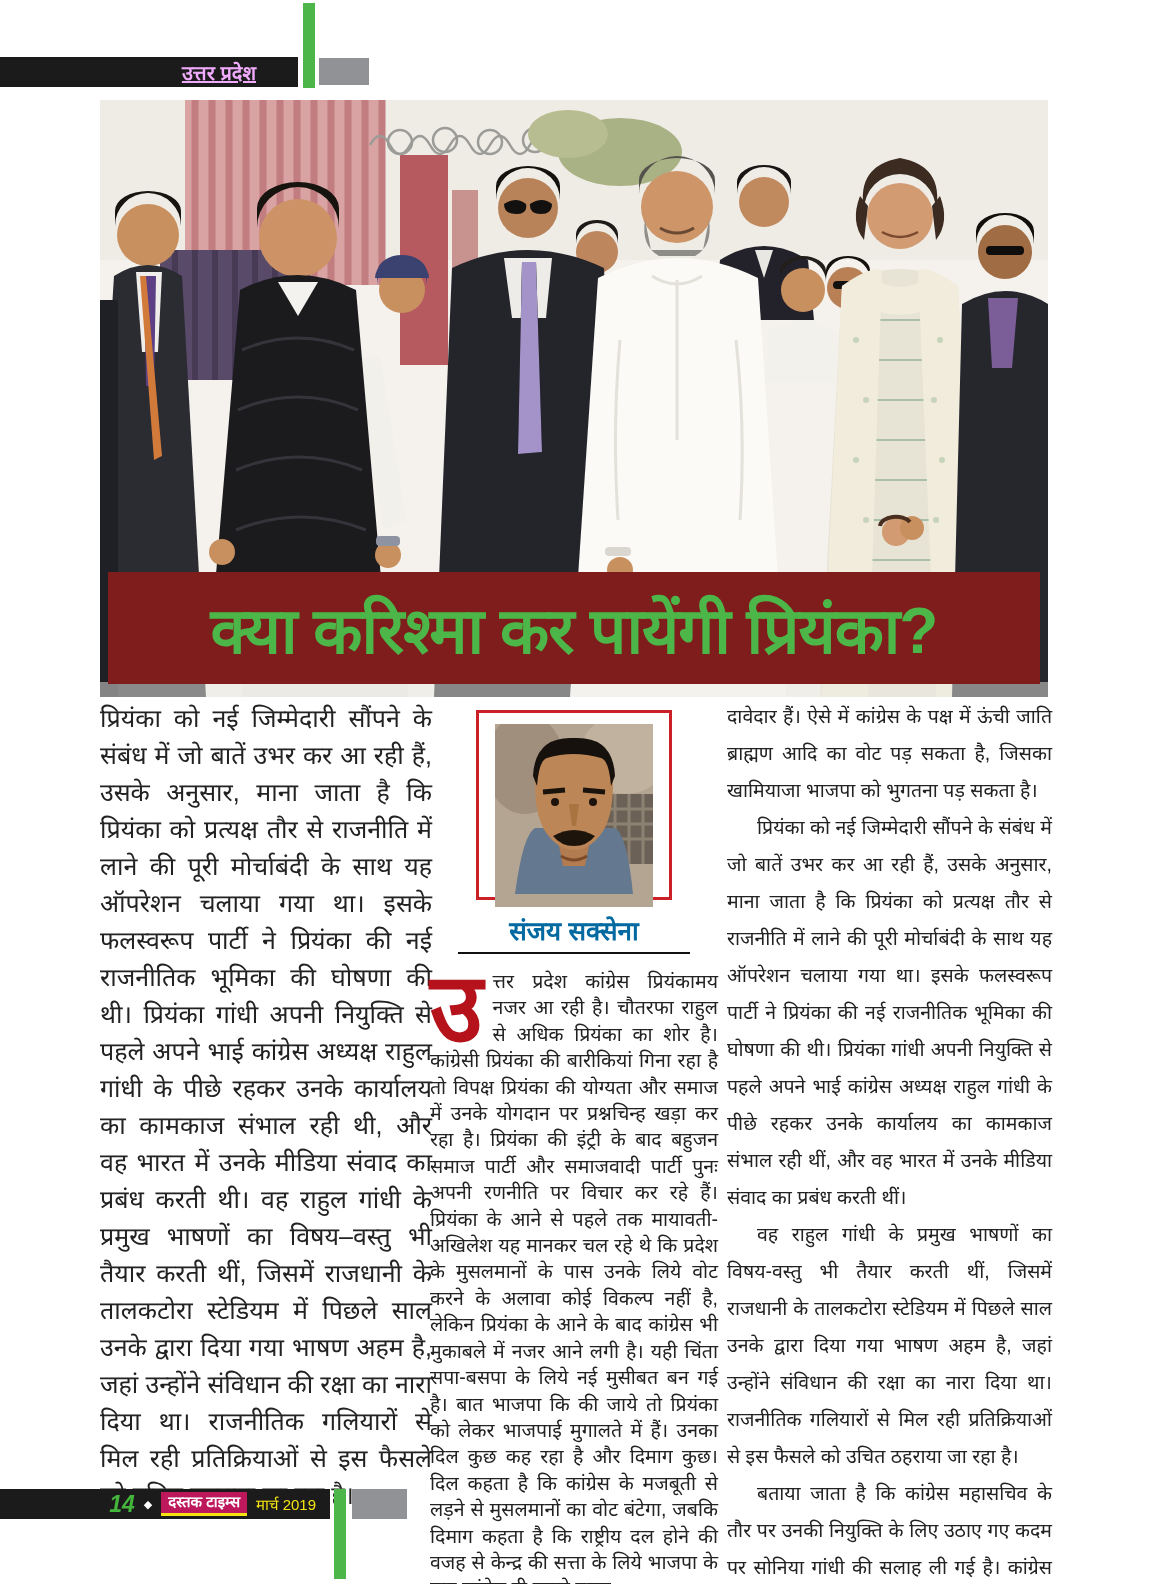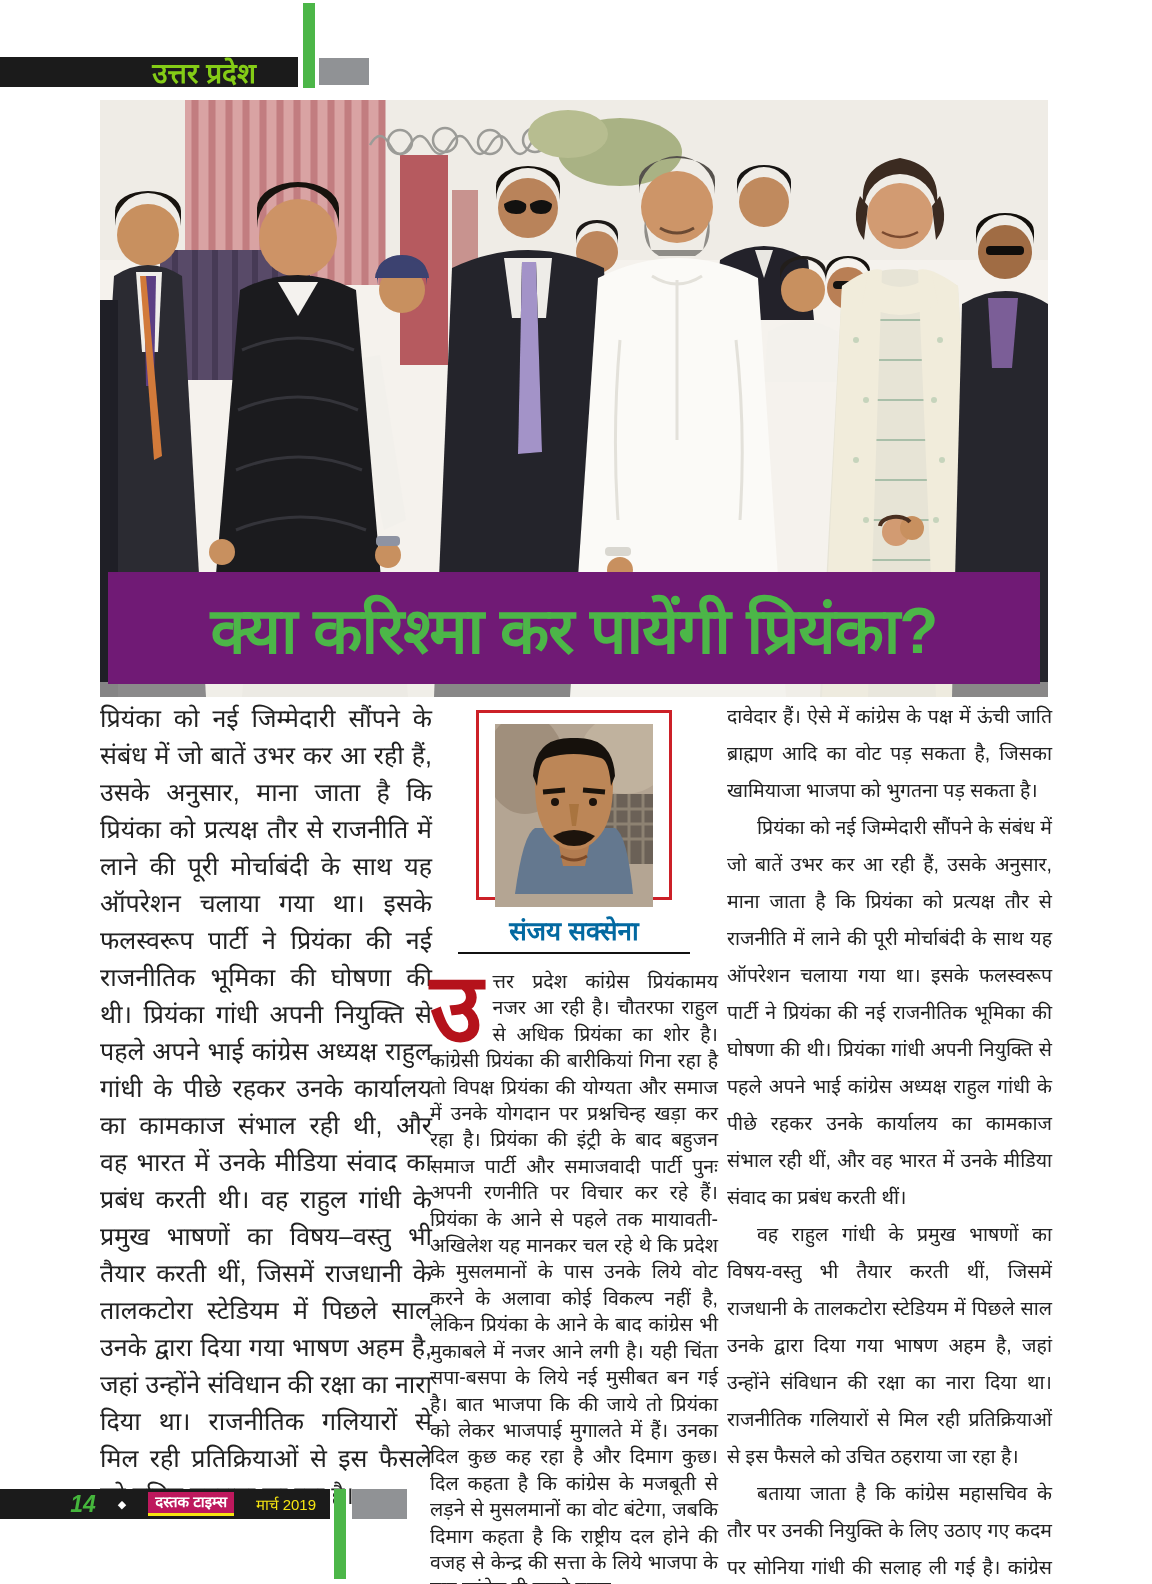--- a/index.html
+++ b/index.html
@@ -4,48 +4,48 @@
 <style>
   html,body{margin:0;padding:0;background:#e8e8e8;}
   #page{
     position:relative;width:1152px;height:1584px;background:#ffffff;
     font-family:"Liberation Sans","DejaVu Sans",sans-serif;color:#1c1c1c;
     overflow:hidden;margin:0 auto;
   }
   
   .hdr-black{position:absolute;left:0;top:57px;width:298px;height:30px;background:#1b1b1b;
     display:flex;align-items:center;justify-content:flex-end;padding-right:42px;box-sizing:border-box;}
-  .hdr-black span{color:#84cc16;font-size:28px;font-weight:bold;}
+  .hdr-black span{color:#f0abfc;font-size:20px;font-weight:bold;text-decoration:underline;}
   .hdr-green{position:absolute;left:303px;top:3px;width:12px;height:85px;background:#4cb648;}
   .hdr-gray{position:absolute;left:319px;top:58px;width:50px;height:27px;background:#909295;}
   
   .photo{position:absolute;left:100px;top:100px;width:948px;height:597px;background:#f4f1ec;overflow:hidden;}
   
-  .band{position:absolute;left:108px;top:572px;width:932px;height:112px;background:#701a75;
+  .band{position:absolute;left:108px;top:572px;width:932px;height:112px;background:#7f1d1d;
     display:flex;align-items:center;justify-content:center;}
   .band h1{margin:0;font-size:64px;font-weight:900;color:#4cb648;letter-spacing:-1px;white-space:nowrap;}
   
   .col{position:absolute;text-align:justify;}
   .col1{left:100px;top:700px;width:332px;font-size:25px;line-height:37px;color:#222;}
   .col2{left:430px;top:700px;width:288px;}
   .col3{left:727px;top:698px;width:325px;font-size:19.5px;line-height:37px;text-align:justify;color:#222;}
   .col3 p{margin:0;}
   .col3 p.ind{text-indent:30px;}
   
   .auth-frame{position:absolute;left:46px;top:10px;width:196px;height:190px;border:3px solid #cc2028;
     background:#fff;box-sizing:border-box;}
   .auth-frame svg{position:absolute;left:16px;top:11px;}
   .auth-name{position:absolute;left:0;top:212px;width:288px;text-align:center;font-size:26px;font-weight:bold;color:#0369a1;}
   .auth-rule{position:absolute;left:28px;top:252px;width:232px;height:2px;background:#111;}
   .lead{position:absolute;left:0;top:268px;width:288px;font-size:19.5px;line-height:26.4px;text-align:justify;color:#222;}
   .dropcap{float:left;font-size:96px;line-height:70px;font-weight:bold;color:#b5121b;
     padding:6px 10px 0 0;font-family:"Liberation Serif","DejaVu Serif",serif;}
   
   .ftr-black{position:absolute;left:0;top:1489px;width:330px;height:30px;background:#1b1b1b;
-    display:flex;align-items:center;justify-content:flex-end;gap:22px;padding-right:14px;box-sizing:border-box;}
+    display:flex;align-items:center;justify-content:flex-end;gap:9px;padding-right:14px;box-sizing:border-box;}
   .ftr-num{color:#45b63c;font-size:23px;font-weight:900;font-style:italic;}
   .ftr-sep{color:#ffffff;font-size:11px;}
   .ftr-logo{background:#be185d;color:#ffffff;font-size:15px;font-weight:bold;padding:2px 7px 4px 7px;
     border-bottom:3px solid #f5e411;line-height:15px;}
   .ftr-date{color:#f5e411;font-size:15px;font-weight:normal;}
   .ftr-green{position:absolute;left:334px;top:1489px;width:12px;height:90px;background:#4cb648;}
   .ftr-gray{position:absolute;left:352px;top:1489px;width:55px;height:30px;background:#909295;}
 </style>
 </head>
 <body>

